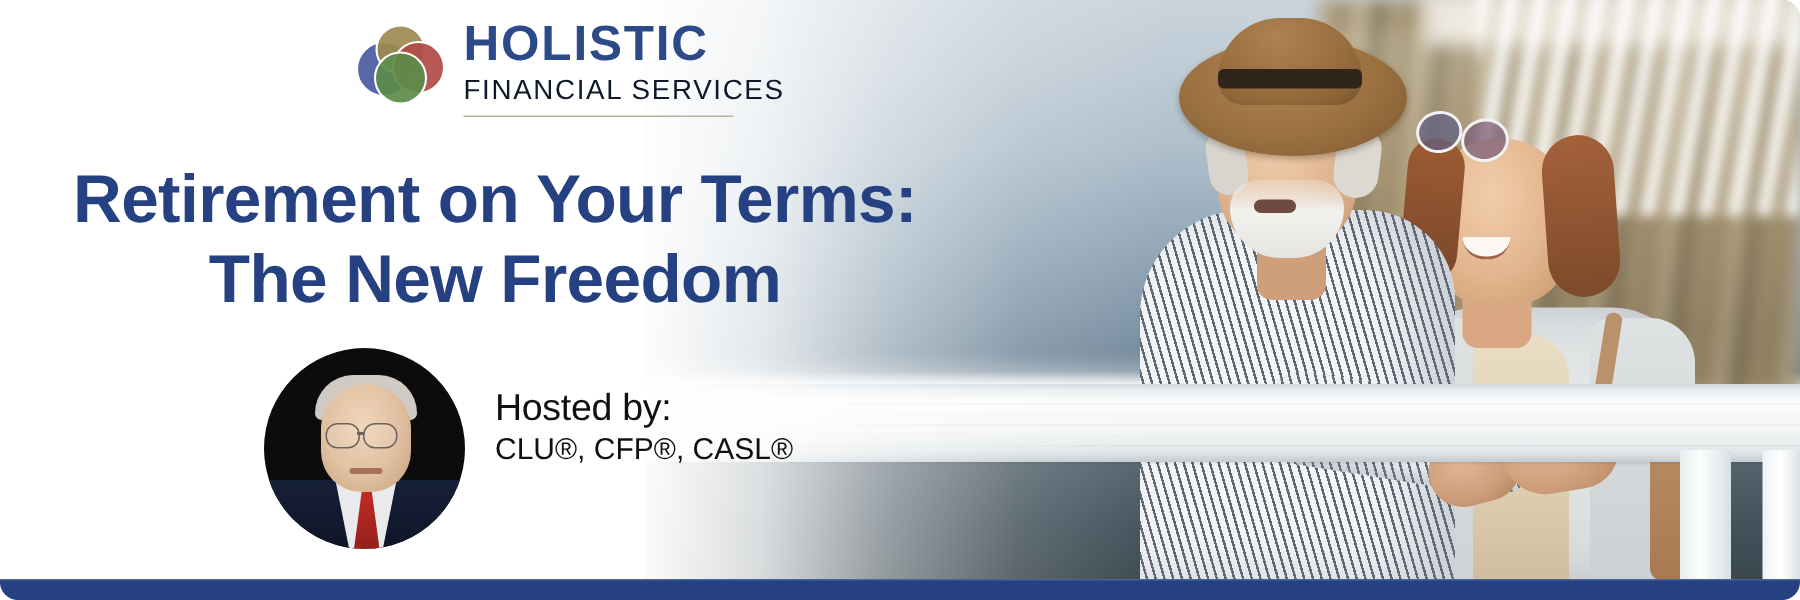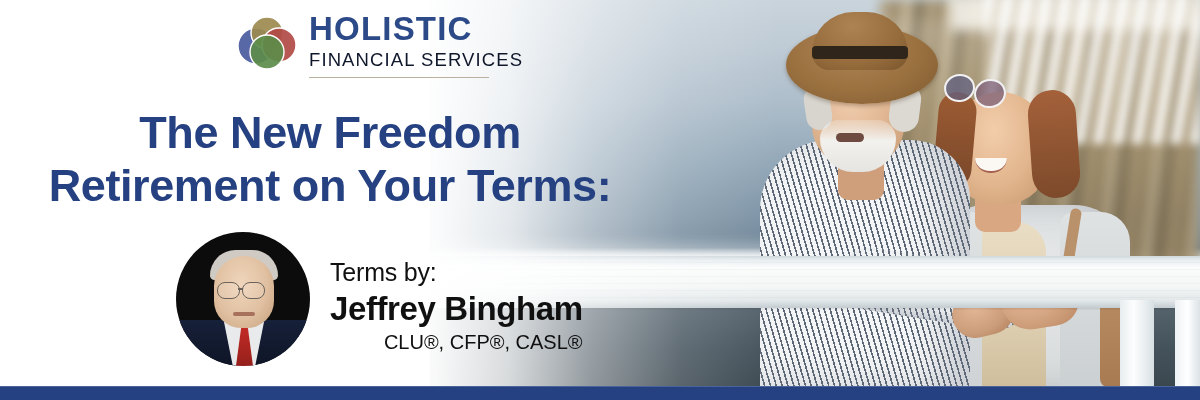--- a/index.html
+++ b/index.html
@@ -10,20 +10,21 @@
   body {
     font-family: "Liberation Sans", sans-serif;
   }
 
   #banner {
     position: relative;
     width: 1200px;
     height: 400px;
     overflow: hidden;
     background: #ffffff;
+    border-radius: 12px;
   }
 
   
   .photo-layer {
     position: absolute;
     left: 0; top: 0;
     width: 1200px;
     height: 387px;
     overflow: hidden;
   }
@@ -579,37 +580,36 @@
       <circle cx="30" cy="36" r="17" fill="#5c8c4a" fill-opacity="0.92" stroke="#ffffff" stroke-width="1.4"></circle>
     </svg>
     <div class="logo-text">
       <div class="logo-holistic">HOLISTIC</div>
       <div class="logo-fin">FINANCIAL SERVICES</div>
       <div class="logo-rule"></div>
     </div>
   </div>
 
   <div class="headline">
+    <div>Retirement on Your Terms:</div>
     <div>The New Freedom</div>
-    <div>Retirement on Your Terms:</div>
   </div>
 
   <div class="headshot">
     <div class="hs-suit"></div>
     <div class="hs-shirt"></div>
     <div class="hs-tie"></div>
     <div class="hs-hair"></div>
     <div class="hs-head"></div>
     <div class="hs-glass-l"></div>
     <div class="hs-glass-r"></div>
     <div class="hs-bridge"></div>
     <div class="hs-mouth"></div>
   </div>
 
   <div class="speaker-text">
-    <div class="hosted-by">Terms by:</div>
-    <div class="speaker-name">Jeffrey Bingham</div>
+    <div class="hosted-by">Hosted by:</div>
     <div class="speaker-creds">CLU®, CFP®, CASL®</div>
   </div>
 
   <div class="bottom-bar"></div>
 
 </div>
 
 </body></html>

